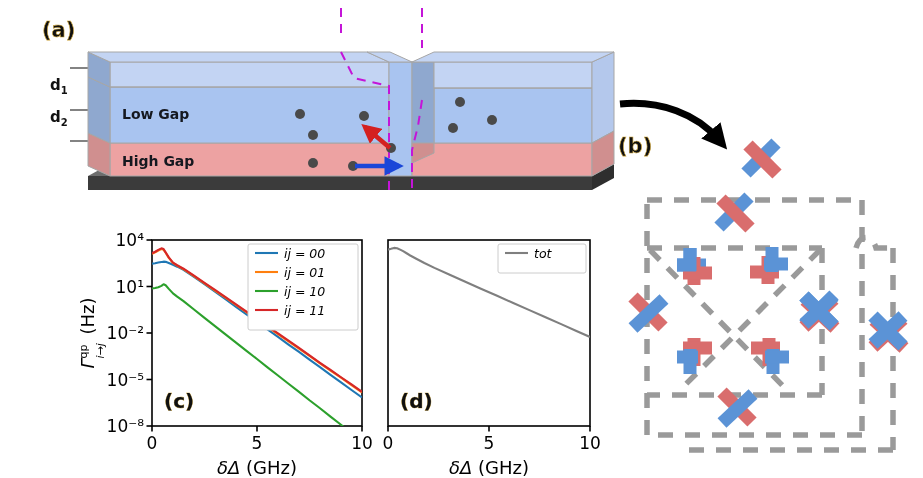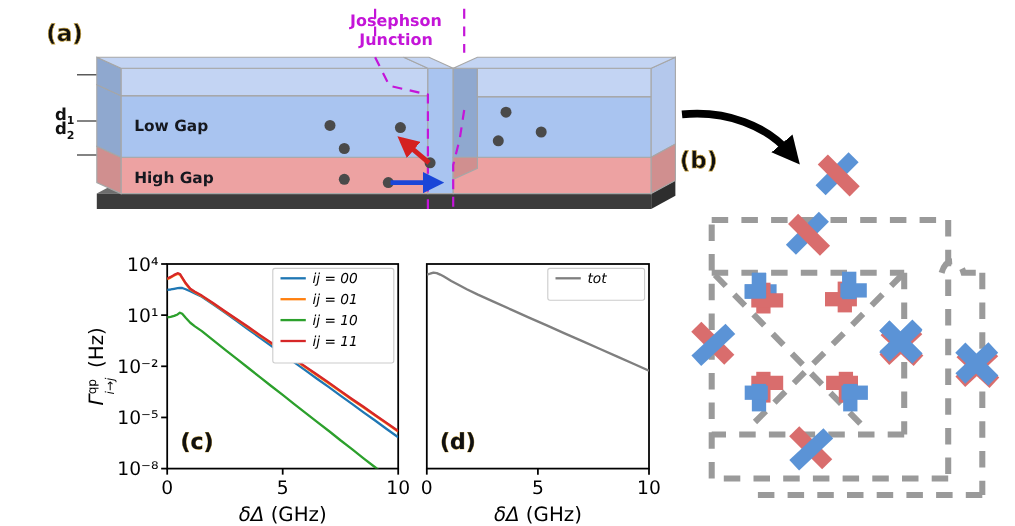--- a/index.html
+++ b/index.html
@@ -21,26 +21,22 @@
 </style>
 </head>
 <body>
 
 <div class="fig">
 
   <div class="abs" style="left:0;top:0;width:620px;height:210px;">
 
     <span class="abs panel-letter" style="left:42px;top:18px;">(a)</span>
 
-    <div class="abs jj-label" style="left:300px;top:12px;width:120px;">
-      <div>Josephson</div>
-      <div>Junction</div>
-    </div>
-
-    <span class="abs dlabel" style="left:50px;top:95px;">
+
+    <span class="abs dlabel" style="left:50px;top:76px;">
       <span>d</span><sub>1</sub>
     </span>
     <span class="abs dlabel" style="left:50px;top:108px;">
       <span>d</span><sub>2</sub>
     </span>
 
     <svg width="620" height="210" viewBox="0 0 620 210">
 
       <g stroke="#5a5a5a" stroke-width="1.4">
         <line x1="70" y1="68" x2="103" y2="68"></line>

